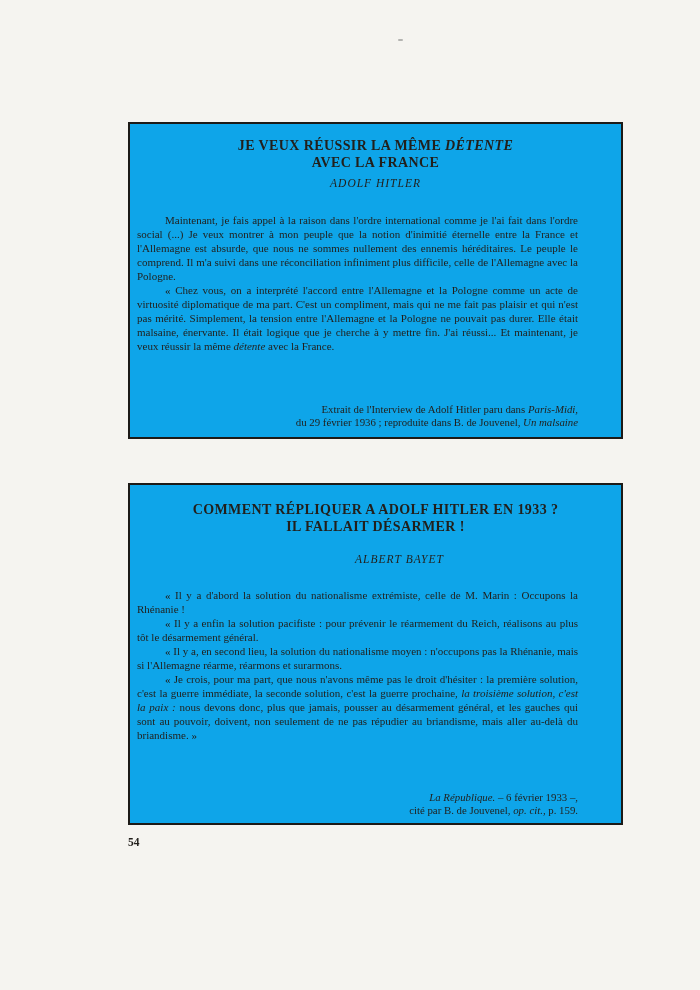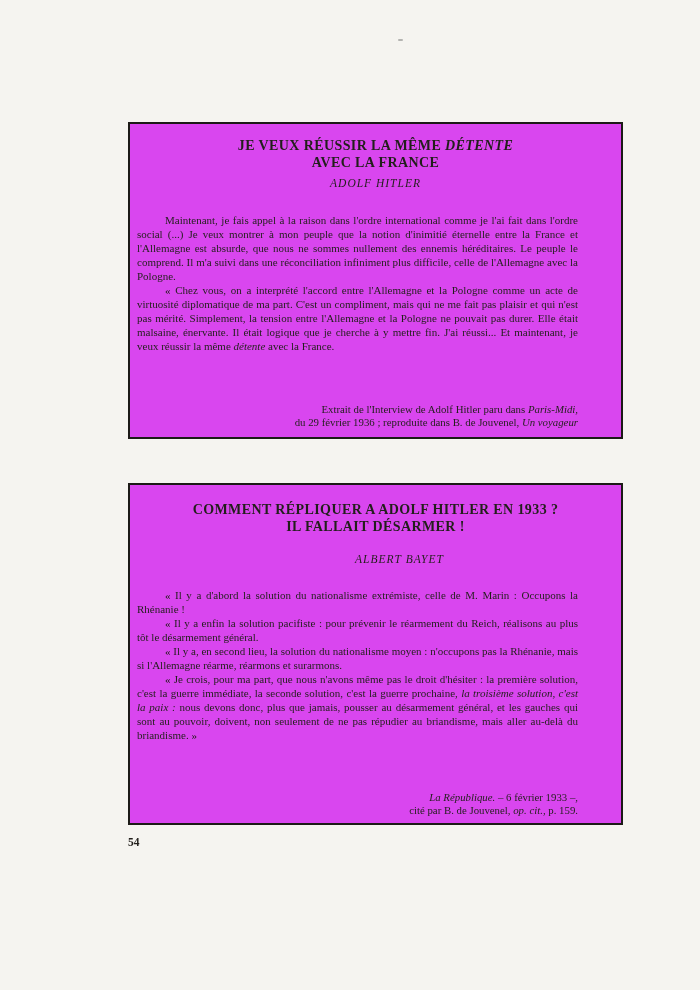--- a/index.html
+++ b/index.html
@@ -22,21 +22,21 @@
     top: 39px;
     width: 5px;
     height: 2px;
     background: rgba(60,60,60,0.35);
     border-radius: 1px;
   }
   .quote-box {
     position: absolute;
     box-sizing: border-box;
     border: 2px solid #1c1a17;
-    background: #d946ef;
+    background: #0ea5e9;
   }
   #box1 {
     left: 128px;
     top: 122px;
     width: 495px;
     height: 317px;
   }
   #box2 {
     left: 128px;
     top: 483px;
@@ -102,21 +102,21 @@
         <div><span>JE VEUX RÉUSSIR LA MÊME </span><i>DÉTENTE</i></div>
         <div><span>AVEC LA FRANCE</span></div>
       </div>
     <div class="box-author">ADOLF HITLER</div>
     <div class="box-body">
         <p><span>Maintenant, je fais appel à la raison dans l'ordre international comme je l'ai fait dans l'ordre social (...) Je veux montrer à mon peuple que la notion d'inimitié éternelle entre la France et l'Allemagne est absurde, que nous ne sommes nullement des ennemis héréditaires. Le peuple le comprend. Il m'a suivi dans une réconciliation infiniment plus difficile, celle de l'Allemagne avec la Pologne.</span></p>
         <p><span>« Chez vous, on a interprété l'accord entre l'Allemagne et la Pologne comme un acte de virtuosité diplomatique de ma part. C'est un compliment, mais qui ne me fait pas plaisir et qui n'est pas mérité. Simplement, la tension entre l'Allemagne et la Pologne ne pouvait pas durer. Elle était malsaine, énervante. Il était logique que je cherche à y mettre fin. J'ai réussi... Et maintenant, je veux réussir la même </span><i>détente</i><span> avec la France.</span></p>
       </div>
     <div class="box-citation">
         <div><span>Extrait de l'Interview de Adolf Hitler paru dans </span><i>Paris-Midi,</i></div>
-        <div><span>du 29 février 1936 ; reproduite dans B. de Jouvenel, </span><i>Un voyageur</i></div>
+        <div><span>du 29 février 1936 ; reproduite dans B. de Jouvenel, </span><i>Un malsaine</i></div>
       </div>
   </div>
 
   <div class="quote-box" id="box2">
     <div class="box-title">
         <div><span>COMMENT RÉPLIQUER A ADOLF HITLER EN 1933 ?</span></div>
         <div><span>IL FALLAIT DÉSARMER !</span></div>
       </div>
     <div class="box-author">ALBERT BAYET</div>
     <div class="box-body">

